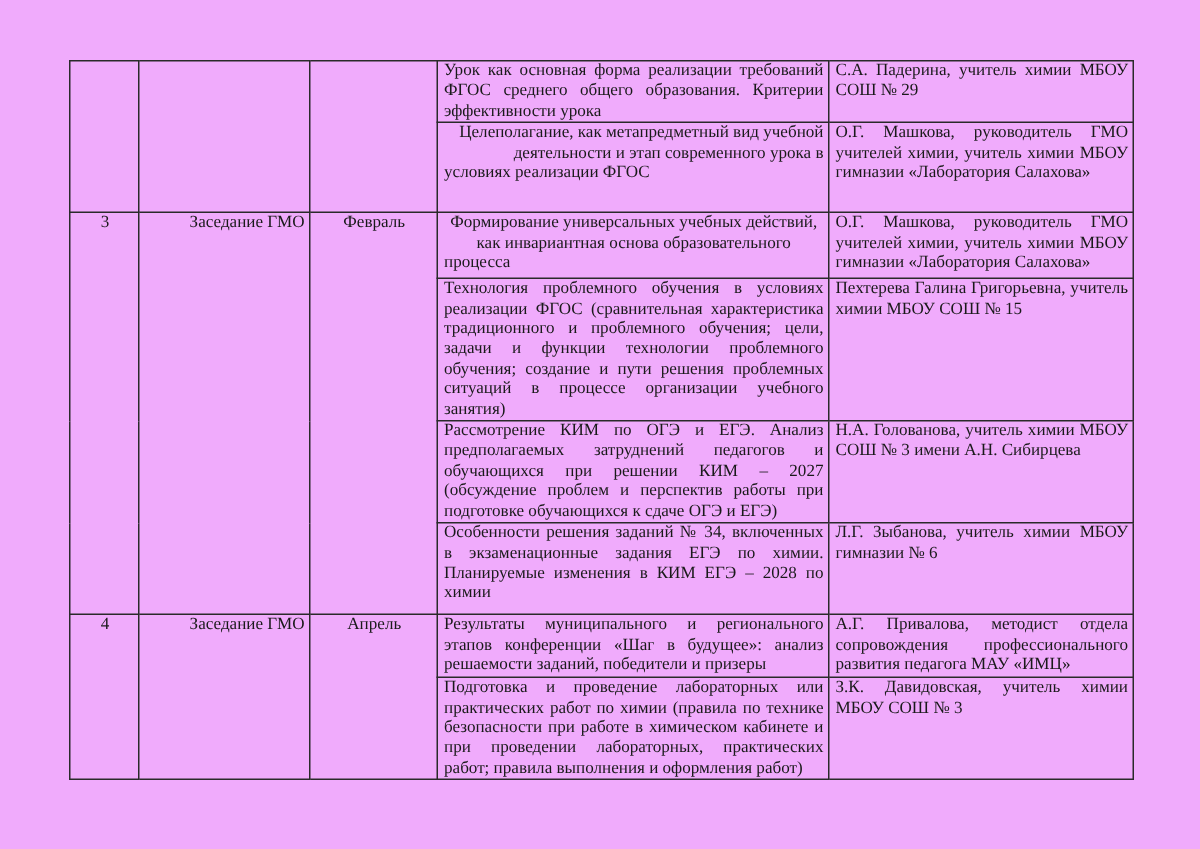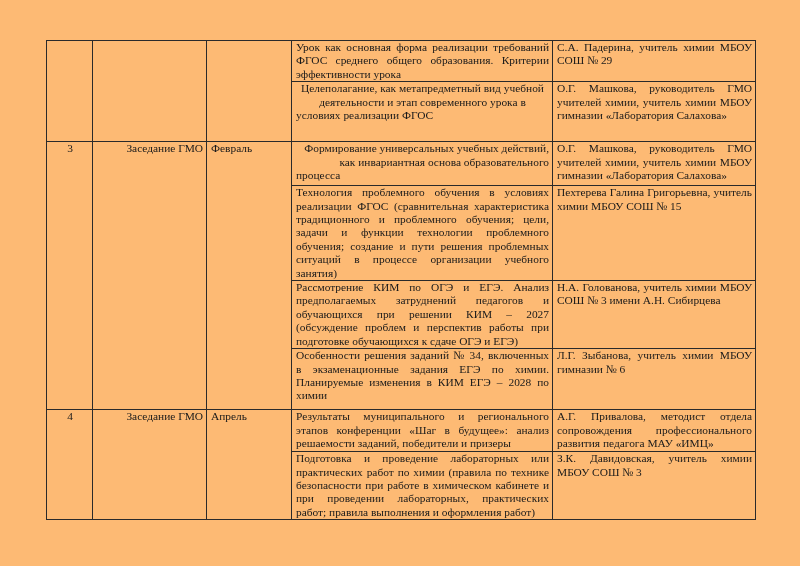--- a/index.html
+++ b/index.html
@@ -12,42 +12,42 @@
       height: 566px;
       position: relative;
       overflow: hidden;
       font-family: "Liberation Serif", "DejaVu Serif", serif;
       color: #1a1a1a;
     }
     .page {
       position: absolute;
       left: 0; top: 0;
       width: 800px; height: 566px;
-      background: #fdba74;
+      background: #f0abfc;
     }
     table.plan {
       position: absolute;
       left: 46px;
       top: 40px;
       border-collapse: collapse;
       table-layout: fixed;
       width: 709px;
     }
     table.plan td {
       border: 1px solid #2a2a2a;
       vertical-align: top;
       padding: 0 3px 0 4px;
       font-size: 11.4px;
       line-height: 13.4px;
       box-sizing: border-box;
       overflow: hidden;
     }
     td.c-num { width: 46px; text-align: center; }
     td.c-type { width: 114px; text-align: right; }
-    td.c-month { width: 85px; }
+    td.c-month { width: 85px; text-align: center; }
     td.c-topic { width: 261px; text-align: justify; }
     td.c-speaker { width: 203px; text-align: justify; }
     .cell-text { display: block; }
     .justify-last { text-align-last: left; }
     td.row3head { padding-top: 1px; }
   </style>
 </head>
 <body>
 
 <div class="page">
@@ -67,33 +67,33 @@
         <td class="c-month" rowspan="2"></td>
         <td class="c-topic">
             <span class="cell-text justify-last">Урок как основная форма реализации требований ФГОС среднего общего образования. Критерии эффективности урока</span>
           </td>
         <td class="c-speaker">
             <span class="cell-text justify-last">С.А. Падерина, учитель химии МБОУ СОШ № 29</span>
           </td>
       </tr>
       <tr style="height:60px">
         <td class="c-topic">
-            <span class="cell-text justify-last" style="text-align:center">Целеполагание, как метапредметный вид учебной деятельности и этап современного урока в условиях реализации ФГОС</span>
+            <span class="cell-text justify-last" style="text-align:right">Целеполагание, как метапредметный вид учебной деятельности и этап современного урока в условиях реализации ФГОС</span>
           </td>
         <td class="c-speaker">
             <span class="cell-text justify-last">О.Г. Машкова, руководитель ГМО учителей химии, учитель химии МБОУ гимназии «Лаборатория Салахова»</span>
           </td>
       </tr>
 
       <tr style="height:44px">
         <td class="c-num row3head" rowspan="4">3</td>
         <td class="c-type row3head" rowspan="4">Заседание ГМО</td>
         <td class="c-month row3head" rowspan="4">Февраль</td>
         <td class="c-topic">
-            <span class="cell-text justify-last" style="text-align:right">Формирование универсальных учебных действий, как инвариантная основа образовательного процесса</span>
+            <span class="cell-text justify-last" style="text-align:center">Формирование универсальных учебных действий, как инвариантная основа образовательного процесса</span>
           </td>
         <td class="c-speaker">
             <span class="cell-text justify-last">О.Г. Машкова, руководитель ГМО учителей химии, учитель химии МБОУ гимназии «Лаборатория Салахова»</span>
           </td>
       </tr>
       <tr style="height:93px">
         <td class="c-topic">
             <span class="cell-text justify-last">Технология проблемного обучения в условиях реализации ФГОС (сравнительная характеристика традиционного и проблемного обучения; цели, задачи и функции технологии проблемного обучения; создание и пути решения проблемных ситуаций в процессе организации учебного занятия)</span>
           </td>
         <td class="c-speaker">

